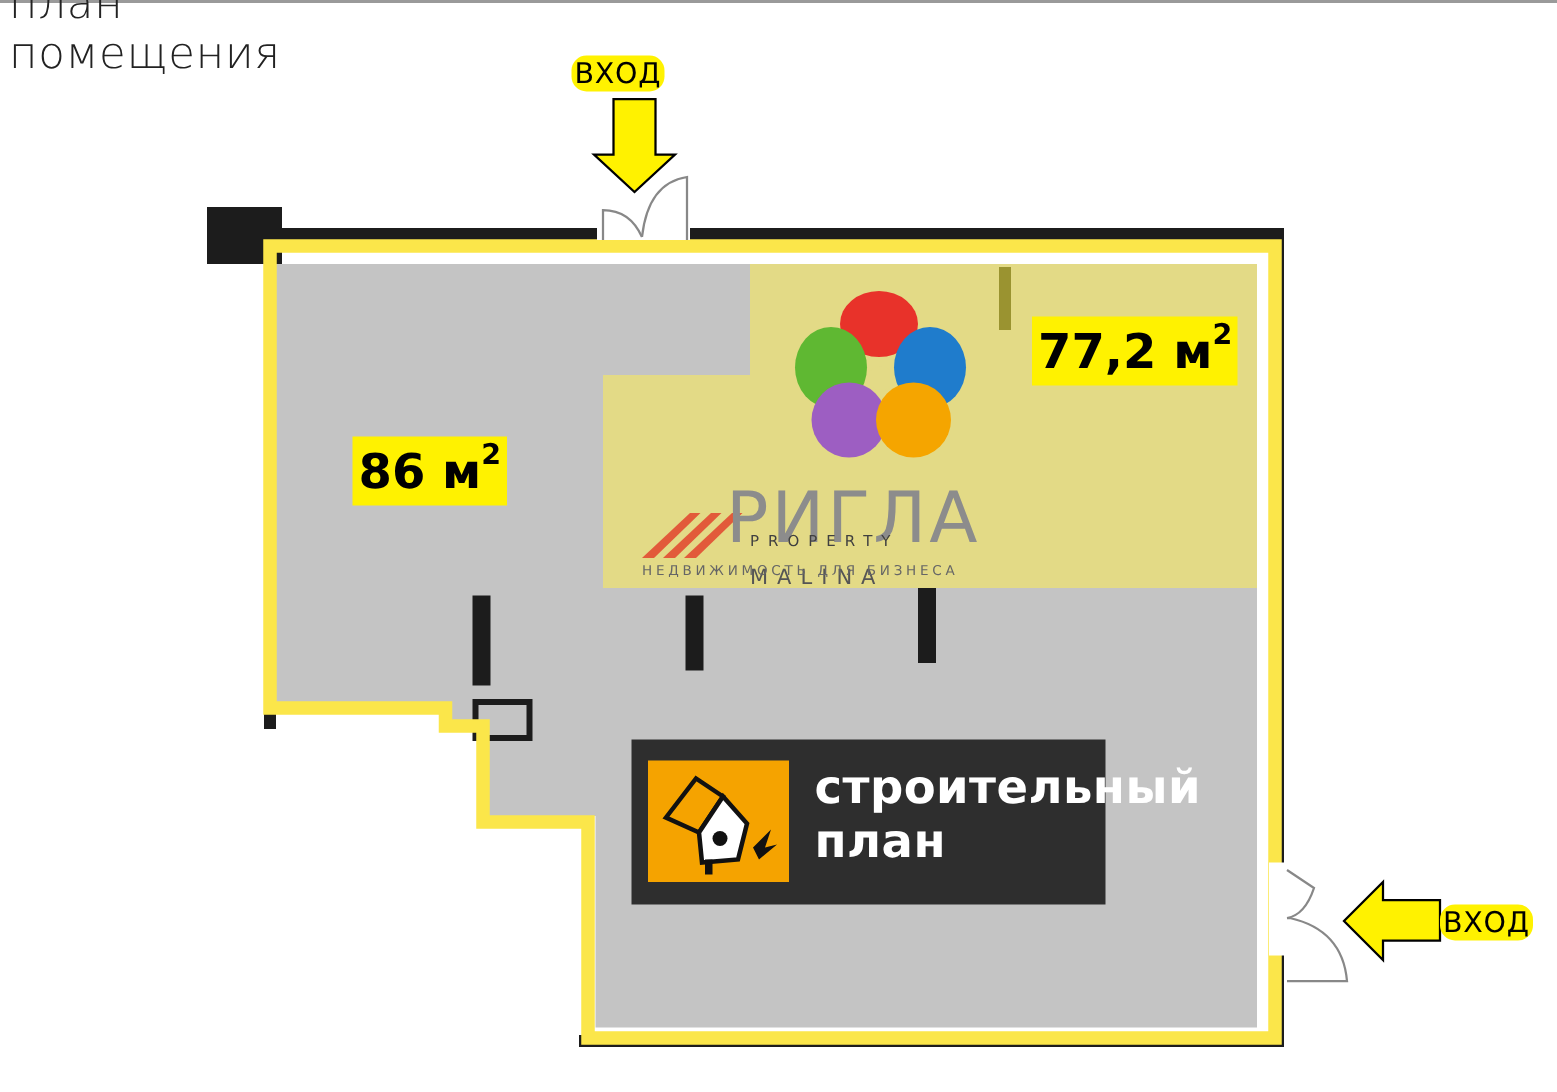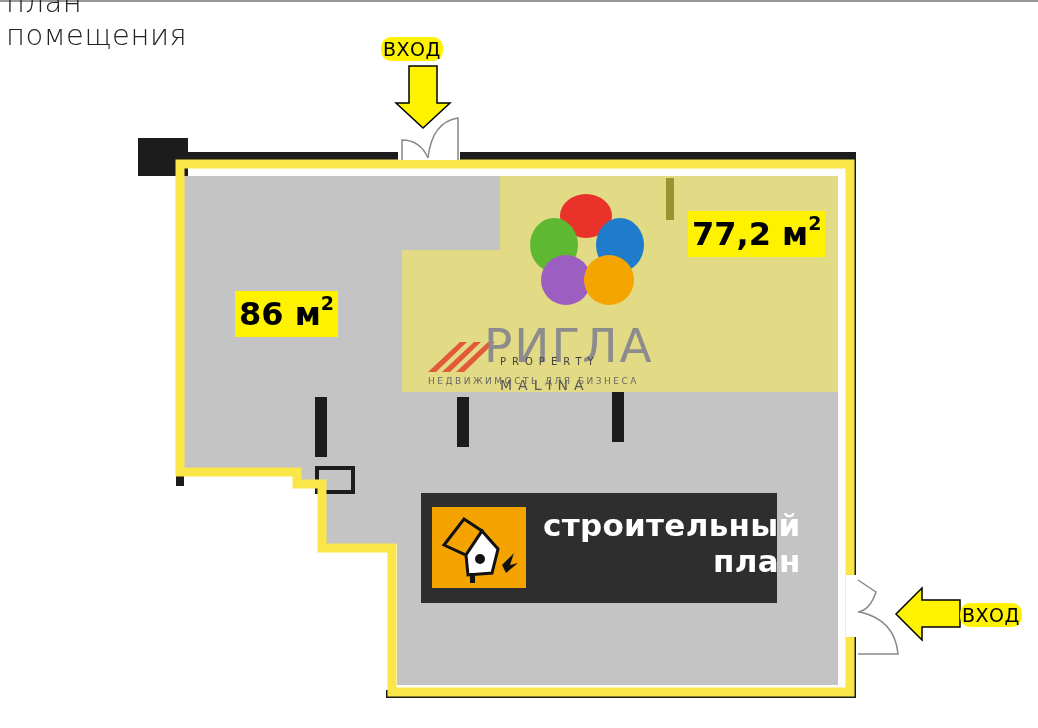--- a/index.html
+++ b/index.html
@@ -5,21 +5,21 @@
   html,body{margin:0;padding:0;background:#ffffff;}
   body{width:1038px;height:728px;position:relative;overflow:hidden;font-family:"DejaVu Sans","Liberation Sans",sans-serif;}
   .topline{position:absolute;left:0;top:0;width:1038px;height:2px;background:#9a9a9a;}
   .title{position:absolute;left:6px;top:-14px;font-size:29px;line-height:33px;color:#222;font-weight:300;letter-spacing:0.5px;}
   .title div{margin:0;}
   svg.plan{position:absolute;left:0;top:0;}
   .label{position:absolute;background:#fff200;color:#000;font-family:"DejaVu Sans","Liberation Sans",sans-serif;}
   .area{font-weight:bold;font-size:32px;line-height:46px;padding:0 4px;}
   .area sup{font-size:19px;vertical-align:top;line-height:24px;}
   .entr{font-size:19px;line-height:24px;padding:0 2px;font-weight:normal;letter-spacing:0.5px;border-radius:10px;}
-  .stroi{position:absolute;left:421px;top:493px;width:356px;height:110px;background:#2e2e2e;text-align:right;}
+  .stroi{position:absolute;left:421px;top:493px;width:316px;height:110px;background:#2e2e2e;}
   .stroi .ico{position:absolute;left:11px;top:14px;width:94px;height:81px;background:#f5a300;}
   .stroi .txt{position:absolute;left:122px;top:14px;color:#fff;font-size:31px;line-height:36px;font-weight:bold;letter-spacing:0.3px;}
   .malina{position:absolute;left:428px;top:328px;}
   .malina .w1{position:absolute;left:72px;top:5px;font-size:14px;letter-spacing:6px;color:#555;font-weight:normal;white-space:nowrap;margin-top:44px;}
   .malina .w2{position:absolute;left:72px;top:28px;font-size:10px;letter-spacing:6px;color:#404040;white-space:nowrap;}
   .malina .w3{position:absolute;left:0px;top:48px;font-size:9px;letter-spacing:2.5px;color:#666;white-space:nowrap;}
   .rigla{position:absolute;left:484px;top:316px;font-size:47px;line-height:60px;color:#8c8c8c;font-weight:normal;letter-spacing:2px;}
 </style>
 </head>
 <body>

